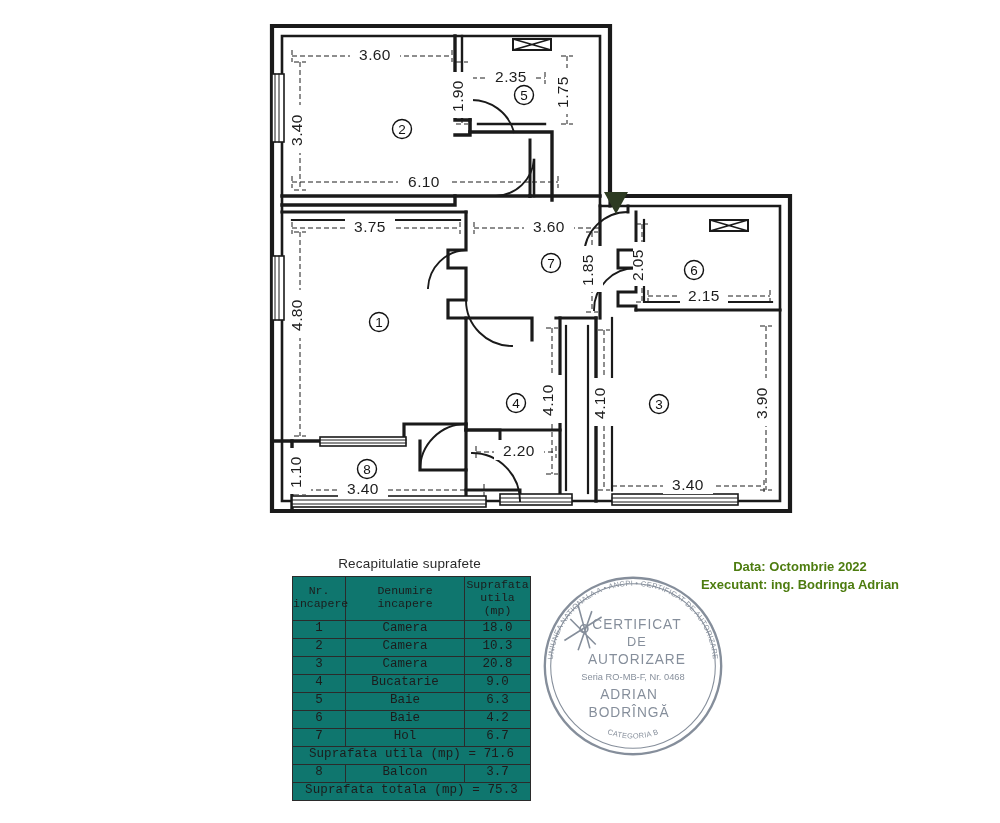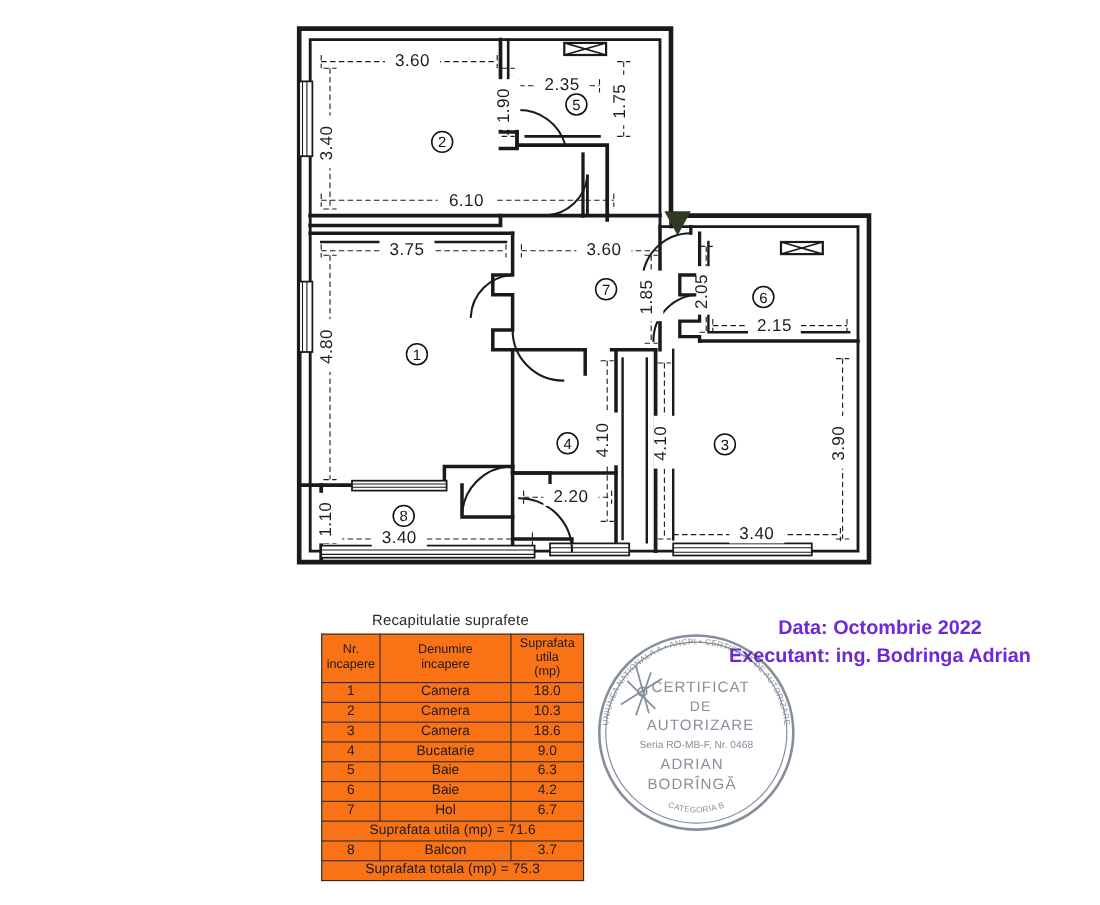--- a/index.html
+++ b/index.html
@@ -9,35 +9,35 @@
     font-family:"Liberation Sans","DejaVu Sans",sans-serif;
     color:#1a1a1a;
   }
   #plan-svg{position:absolute;left:0;top:0;width:1000px;height:540px;}
   .dimtxt{font-family:"Liberation Sans","DejaVu Sans",sans-serif;font-size:15.5px;fill:#1d1d1d;font-weight:400;letter-spacing:.4px;}
   .roomnum{font-family:"Liberation Sans","DejaVu Sans",sans-serif;font-size:13.5px;fill:#111;font-weight:400;}
 
   
   #recap-wrap{position:absolute;left:248px;top:556px;width:235px;padding-left:44px;}
   #recap-title{font-size:13.5px;text-align:center;color:#2a2a2a;margin:0 0 5px 0;letter-spacing:.2px;}
-  table.recap{border-collapse:collapse;width:235px;table-layout:fixed;background:#f97316;}
+  table.recap{border-collapse:collapse;width:235px;table-layout:fixed;background:#0f766e;font-family:Liberation Mono, monospace;}
   table.recap td,table.recap th{
     border:1.15px solid #2b2b2b;text-align:center;vertical-align:middle;
     font-size:12.5px;font-weight:400;color:#1c1c1c;padding:0;height:17px;line-height:1.08;
   }
   table.recap thead th{font-size:11.5px;line-height:1.12;padding:2px 0;}
   .col-nr{width:52px;}
   .col-name{width:118px;}
   .col-area{width:65px;margin-left:20px;}
   .sumrow td{font-size:13px;letter-spacing:.1px;height:20px;margin-left:24px;}
 
   
   #right-block{position:absolute;left:530px;top:556px;width:430px;height:230px;}
   #meta-lines{position:absolute;left:110px;top:2px;width:320px;text-align:center;}
-  .meta-line{font-size:18px;font-weight:700;color:#6d28d9;line-height:1.42;white-space:nowrap;}
+  .meta-line{font-size:13px;font-weight:700;color:#4d7c0f;line-height:1.42;white-space:nowrap;}
   #stamp{position:absolute;left:5px;top:12px;width:196px;height:196px;opacity:.62;}
   .stamparc{font-family:"Liberation Sans","DejaVu Sans",sans-serif;font-size:7.6px;fill:#3c4a5e;letter-spacing:.3px;}
   .stampline{font-family:"Liberation Sans","DejaVu Sans",sans-serif;fill:#3c4a5e;text-anchor:middle;}
 </style>
 </head>
 <body>
 
 <svg id="plan-svg" viewBox="0 0 1000 540">
   <g fill="none" stroke="#1a1a1a" stroke-linecap="square">
 
@@ -316,21 +316,21 @@
           <td class="col-area">18.0</td>
         </tr>
         <tr>
           <td class="col-nr">2</td>
           <td class="col-name">Camera</td>
           <td class="col-area">10.3</td>
         </tr>
         <tr>
           <td class="col-nr">3</td>
           <td class="col-name">Camera</td>
-          <td class="col-area">18.6</td>
+          <td class="col-area">20.8</td>
         </tr>
         <tr>
           <td class="col-nr">4</td>
           <td class="col-name">Bucatarie</td>
           <td class="col-area">9.0</td>
         </tr>
         <tr>
           <td class="col-nr">5</td>
           <td class="col-name">Baie</td>
           <td class="col-area">6.3</td>

